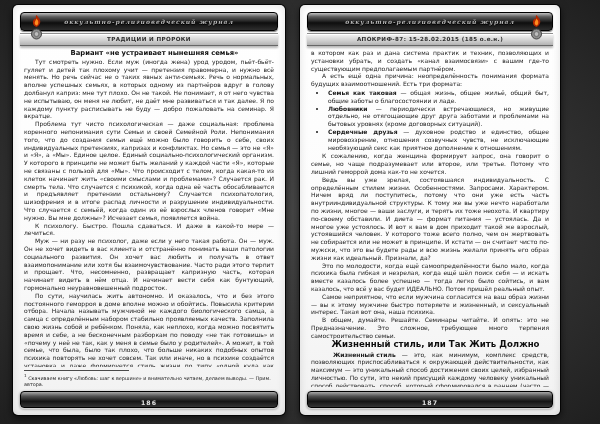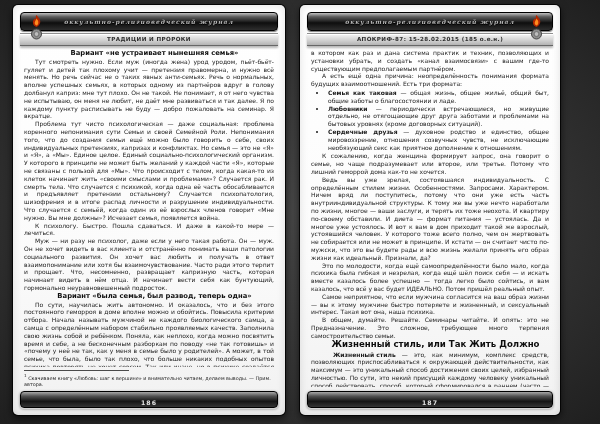--- a/index.html
+++ b/index.html
@@ -84,21 +84,20 @@
     </div>
     <div class="strip">ТРАДИЦИИ И ПРОРОКИ</div>
   </div>
 
   <div class="content">
     <p class="variant-heading">Вариант «не устраивает нынешняя семья»</p>
     <p>Тут смотреть нужно. Если муж (иногда жена) урод уродом, пьёт-бьёт-гуляет и детей так плохому учит — претензия правомерна, и нужно всё менять. Но речь сейчас не о таких явных анти-семьях. Речь о нормальных, вполне успешных семьях, в которых одному из партнёров вдруг в голову долбанул каприз: мне тут плохо. Он не такой. Не понимает, я от него чувства не испытываю, он меня не любит, не даёт мне развиваться и так далее. Я по каждому пункту расписывать не буду — добро пожаловать на семинар. Я вкратце.</p>
     <p>Проблема тут чисто психологическая — даже социальная: проблема коренного непонимания сути Семьи и своей Семейной Роли. Непонимания того, что до создания семьи ещё можно было говорить о себе, своих индивидуальных претензиях, капризах и конфликтах. Но семья — это не «Я» и «Я», а «Мы». Единое целое. Единый социально-психологический организм. У которого в принципе не может быть желаний у каждой части «Я», которые не связаны с пользой для «Мы». Что происходит с телом, когда какая-то из клеток начинает жить «своими смыслами и проблемами»? Случается рак. И смерть тела. Что случается с психикой, когда одна её часть обосабливается и предъявляет претензии остальному? Случается психопатология, шизофрения и в итоге распад личности и разрушение индивидуальности. Что случается с семьёй, когда один из её взрослых членов говорит «Мне нужно. Вы мне должны»? Исчезает семья, появляется война.</p>
     <p>К психологу. Быстро. Пошла сдаваться. И даже в какой-то мере — лечиться.</p>
     <p>Муж — ни разу не психолог, даже если у него такая работа. Он — муж. Он не хочет видеть в вас клиента и отстранённо понимать ваши патологии социального развития. Он хочет вас любить и получать в ответ взаимопонимание или хотя бы взаимочувствование. Часто ради этого терпит и прощает. Что, несомненно, развращает капризную часть, которая начинает видеть в нём отца. И начинает вести себя как бунтующий, гормонально неуравновешенный подросток.</p>
-    <p class="variant-heading">Вариант «была семья, был развод, теперь одна»</p>
     <p>По сути, научилась жить автономно. И оказалось, что и без этого постоянного геморроя в доме вполне можно и обойтись. Повысила критерии отбора. Начала называть мужчиной не каждого биологического самца, а самца с определённым набором стабильно проявляемых качеств. Заполнила свою жизнь собой и ребёнком. Поняла, как неплохо, когда можно посвятить время и себе, а не бесконечным разборкам по поводу «не так готовишь» и «почему у неё не так, как у меня в семье было у родителей». А может, в той семье, что была, было так плохо, что больше никаких подобных опытов психика повторять не хочет совсем. Так или иначе, но в психике создаётся установка и даже формируется стиль жизни по типу «одной куда как лучше». Причём эта установка формируется на очень многих уровнях. Если вы действительно хотите новую семью, эти абсолютно естественные и где-то «справедливые» установки придётся снимать, а то и срывать. Есть у меня семинар «Поиск родственной души»¹,</p>
   </div>
 
   <div class="footnote">
     <div class="footnote-rule"></div>
     <sup>1</sup><span> Скачиваем книгу «Любовь: шаг к вершине» и внимательно читаем, делаем выводы. — Прим. автора.</span>
   </div>
 
   <div class="footer-bar">
     <span>186</span>

